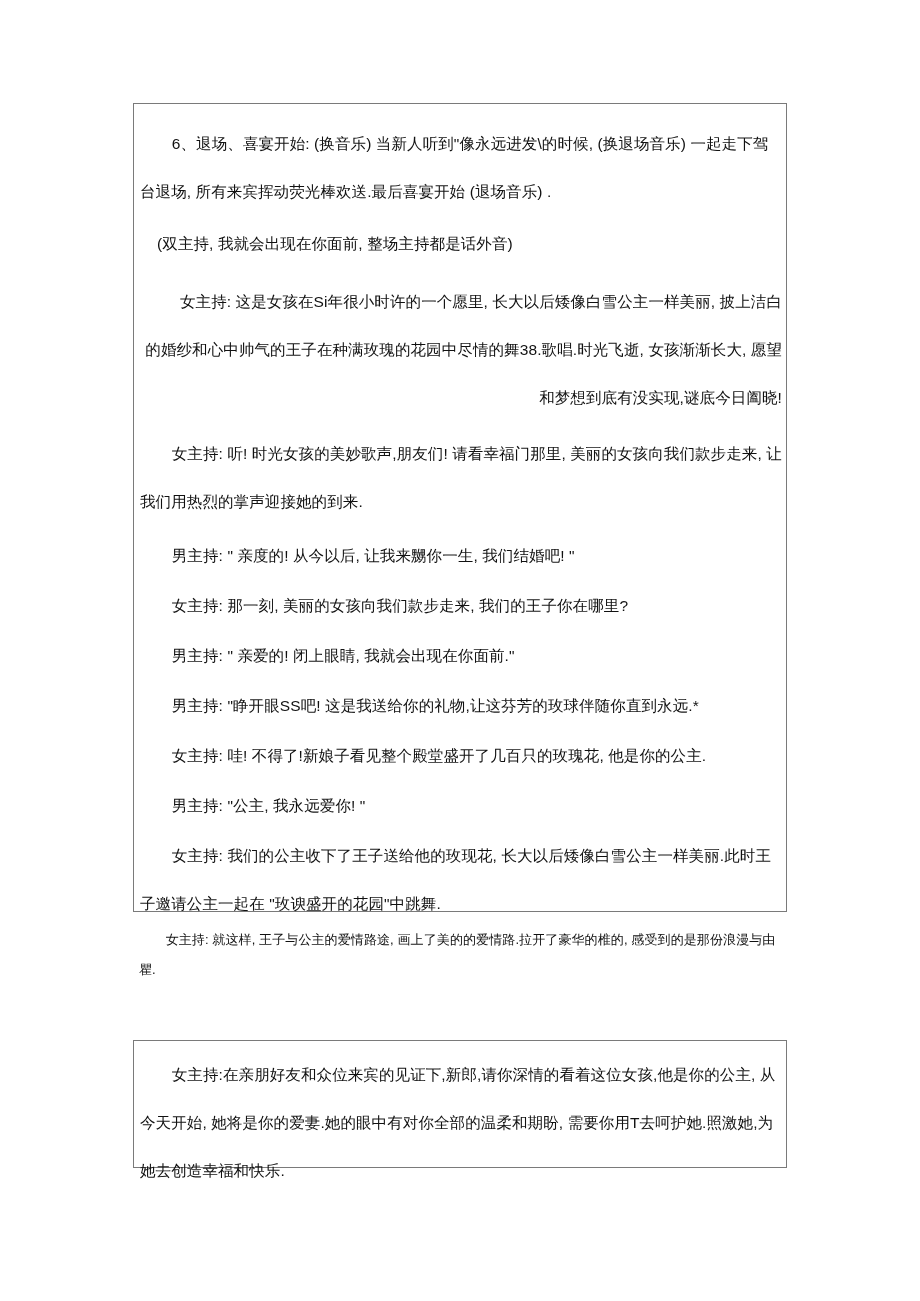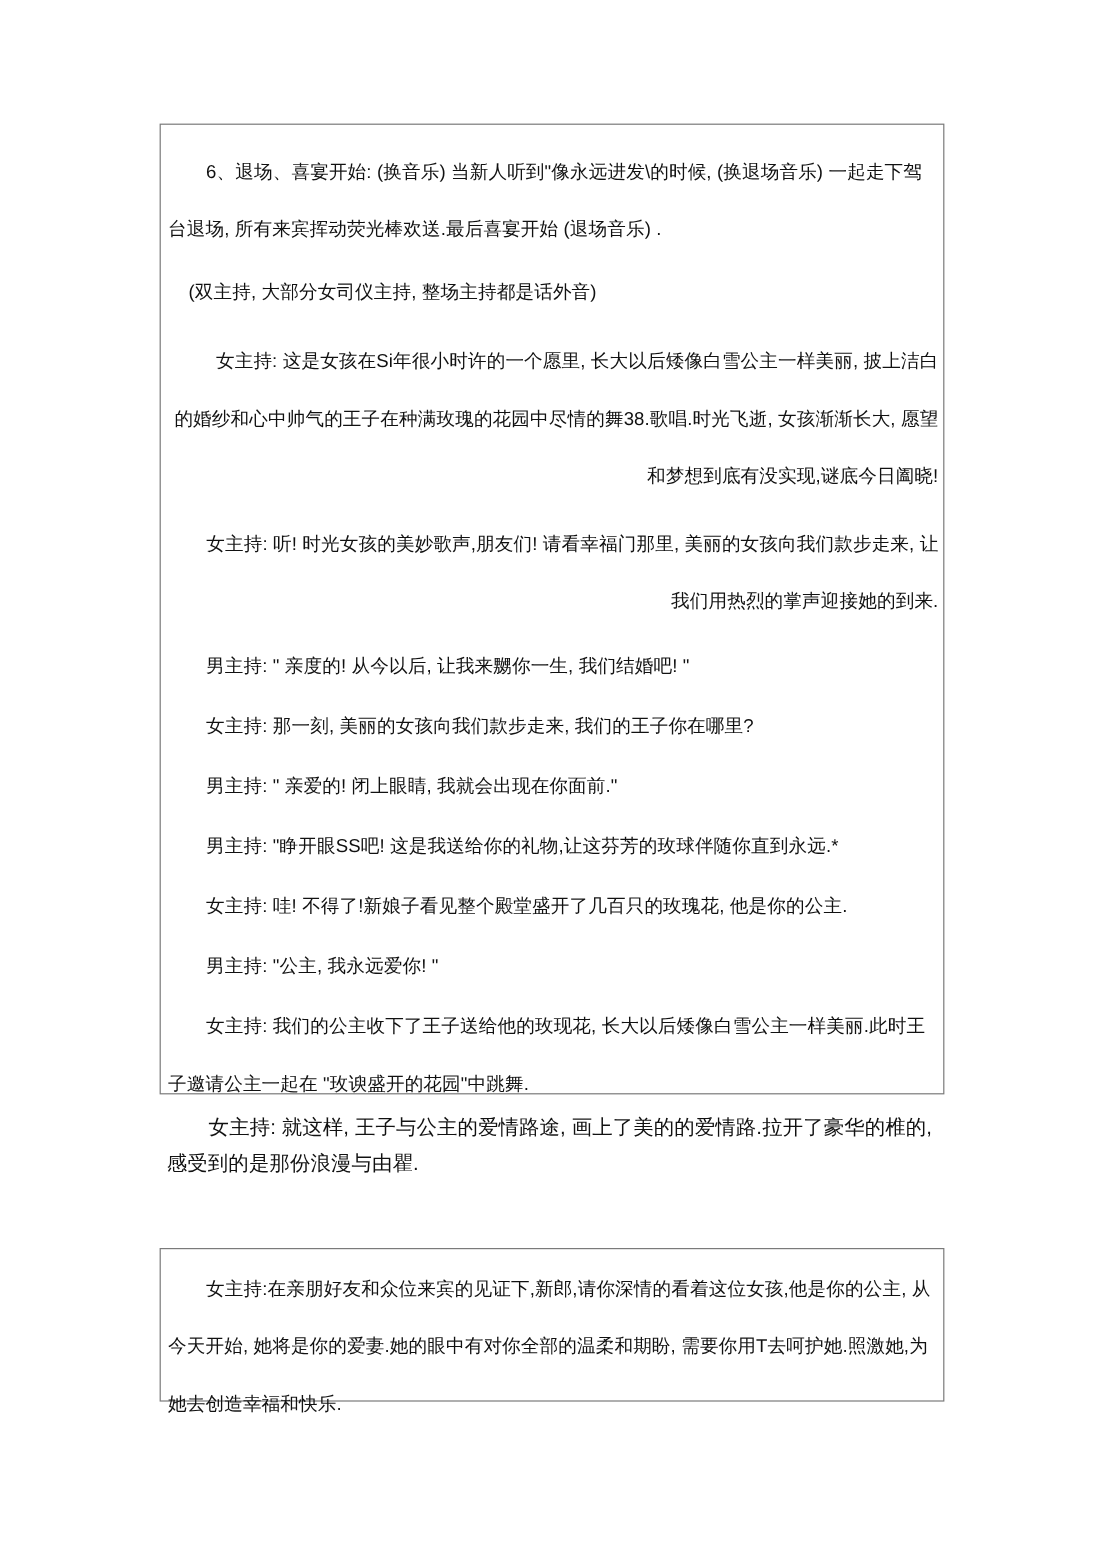--- a/index.html
+++ b/index.html
@@ -62,43 +62,43 @@
   .para.indent-small {
     text-indent: 1.1em;
   }
 
   
   .p-slot { display: block; }
   #p-1  { margin-top: 16px; }
   #p-2  { margin-top: 10px; }
   #p-3  { margin-top: 4px;  }
   #p-4  { margin-top: 10px; text-align: right; }
-  #p-5  { margin-top: 8px; text-align: right;  }
+  #p-5  { margin-top: 8px;  }
   #p-6  { margin-top: 6px;  }
   #p-7  { margin-top: 2px;  }
   #p-8  { margin-top: 2px;  }
   #p-9  { margin-top: 2px;  }
   #p-10 { margin-top: 2px;  }
   #p-11 { margin-top: 2px;  }
   #p-12 { margin-top: 2px;  }
 
-  #block-middle .para { line-height: 30px; font-size: 17px; }
+  #block-middle .para { line-height: 30px; font-size: 13px; }
   #box-final .para { margin-top: 10px; }
 </style>
 </head>
 <body>
 
 <div class="page">
 
   <div class="doc-box" id="box-main">
 
     <p class="para indent p-slot" id="p-1">6、退场、喜宴开始:  (换音乐) 当新人听到"像永远进发\的时候,  (换退场音乐) 一起走下驾台退场, 所有来宾挥动荧光棒欢送.最后喜宴开始 (退场音乐) .</p>
 
 
-    <p class="para indent-small p-slot" id="p-3">(双主持, 大部分女司仪主持, 整场主持都是话外音)</p>
+    <p class="para indent-small p-slot" id="p-3">(双主持, 我就会出现在你面前, 整场主持都是话外音)</p>
 
     <p class="para indent p-slot" id="p-4">女主持: 这是女孩在Si年很小时许的一个愿里, 长大以后矮像白雪公主一样美丽, 披上洁白的婚纱和心中帅气的王子在种满玫瑰的花园中尽情的舞38.歌唱.时光飞逝, 女孩渐渐长大, 愿望和梦想到底有没实现,谜底今日阖晓!</p>
 
     <p class="para indent p-slot" id="p-5">女主持: 听! 时光女孩的美妙歌声,朋友们! 请看幸福门那里, 美丽的女孩向我们款步走来, 让我们用热烈的掌声迎接她的到来.</p>
 
     <p class="para indent p-slot" id="p-6">男主持: " 亲度的! 从今以后, 让我来嬲你一生, 我们结婚吧! "</p>
 
     <p class="para indent p-slot" id="p-7">女主持: 那一刻, 美丽的女孩向我们款步走来, 我们的王子你在哪里?</p>
 
     <p class="para indent p-slot" id="p-8">男主持: " 亲爱的! 闭上眼睛, 我就会出现在你面前."</p>

